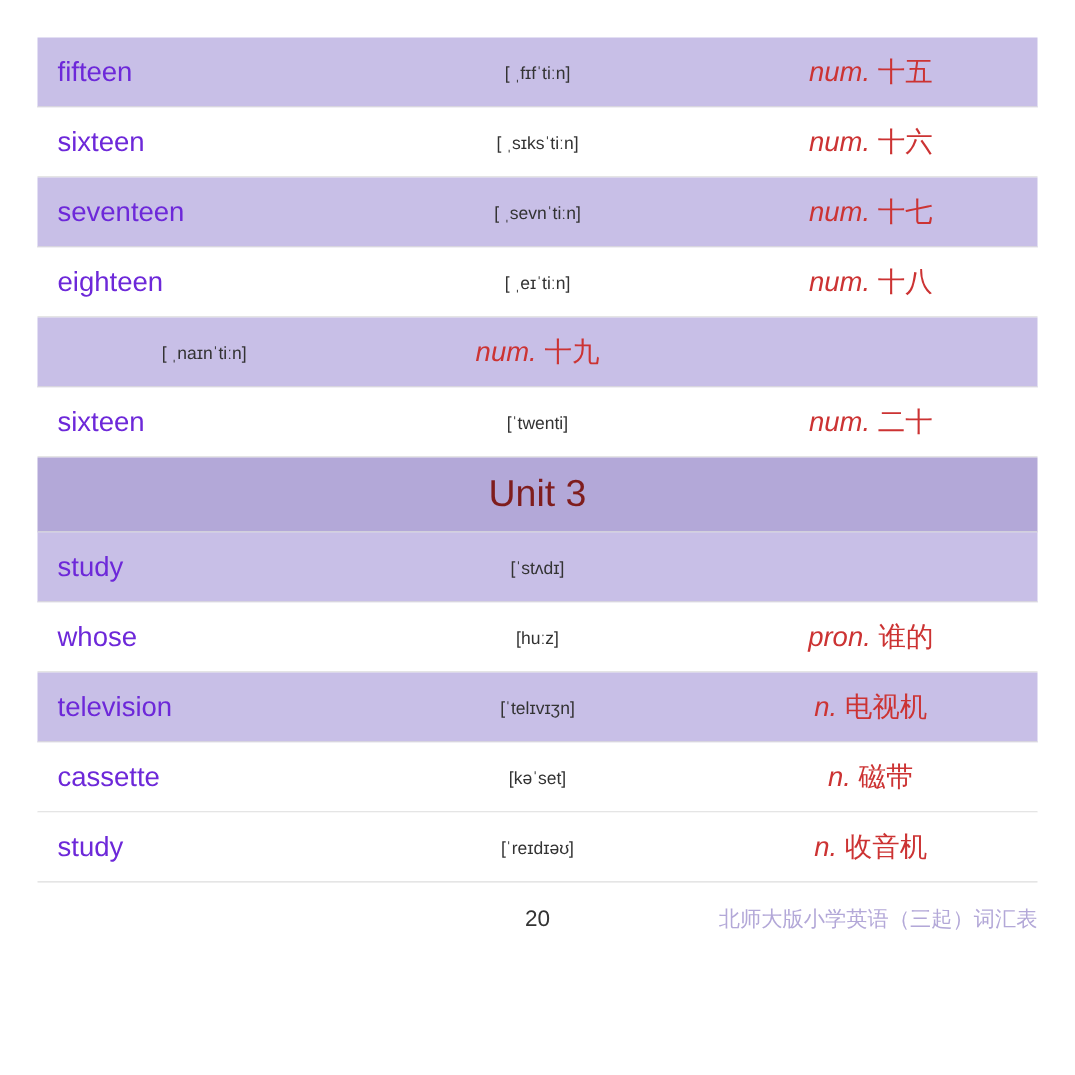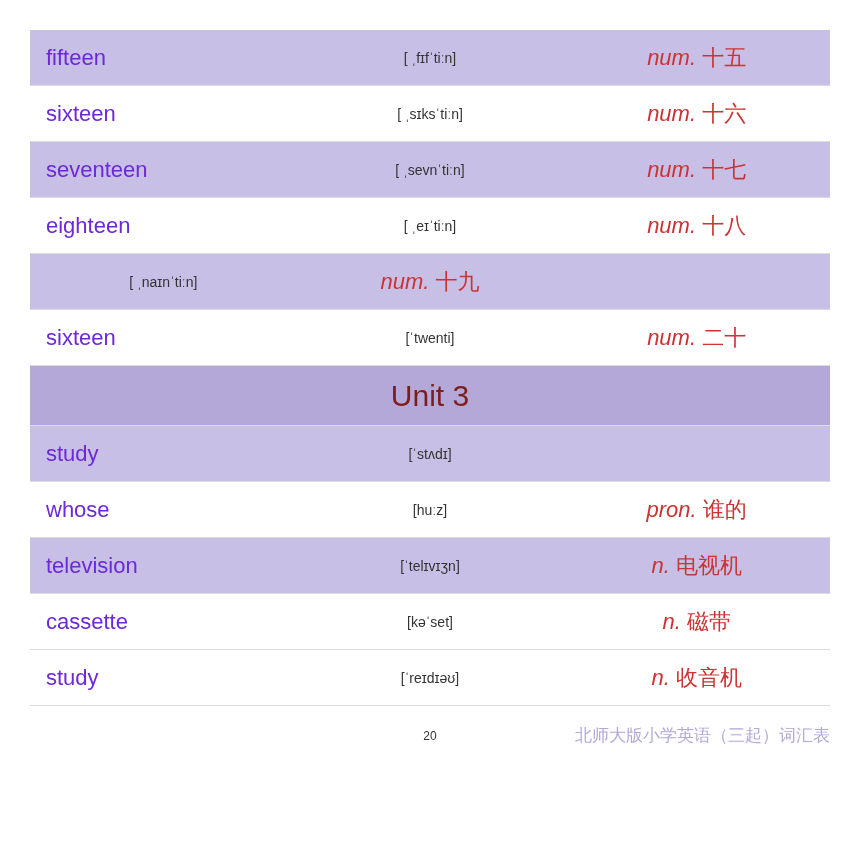--- a/index.html
+++ b/index.html
@@ -77,21 +77,21 @@
       display: flex;
       justify-content: space-between;
       align-items: center;
       width: 800px;
       margin: 18px auto 10px auto;
       font-size: 16px;
       color: #555;
     }
     .page-number {
       margin: 0 auto;
-      font-size: 12px;
+      font-size: 18px;
       color: #333;
       text-align: center;
       flex: 1;
     }
     .footer-brand {
       font-size: 17px;
       color: #b3a8d8;
       text-align: right;
       flex: 1;
     }

